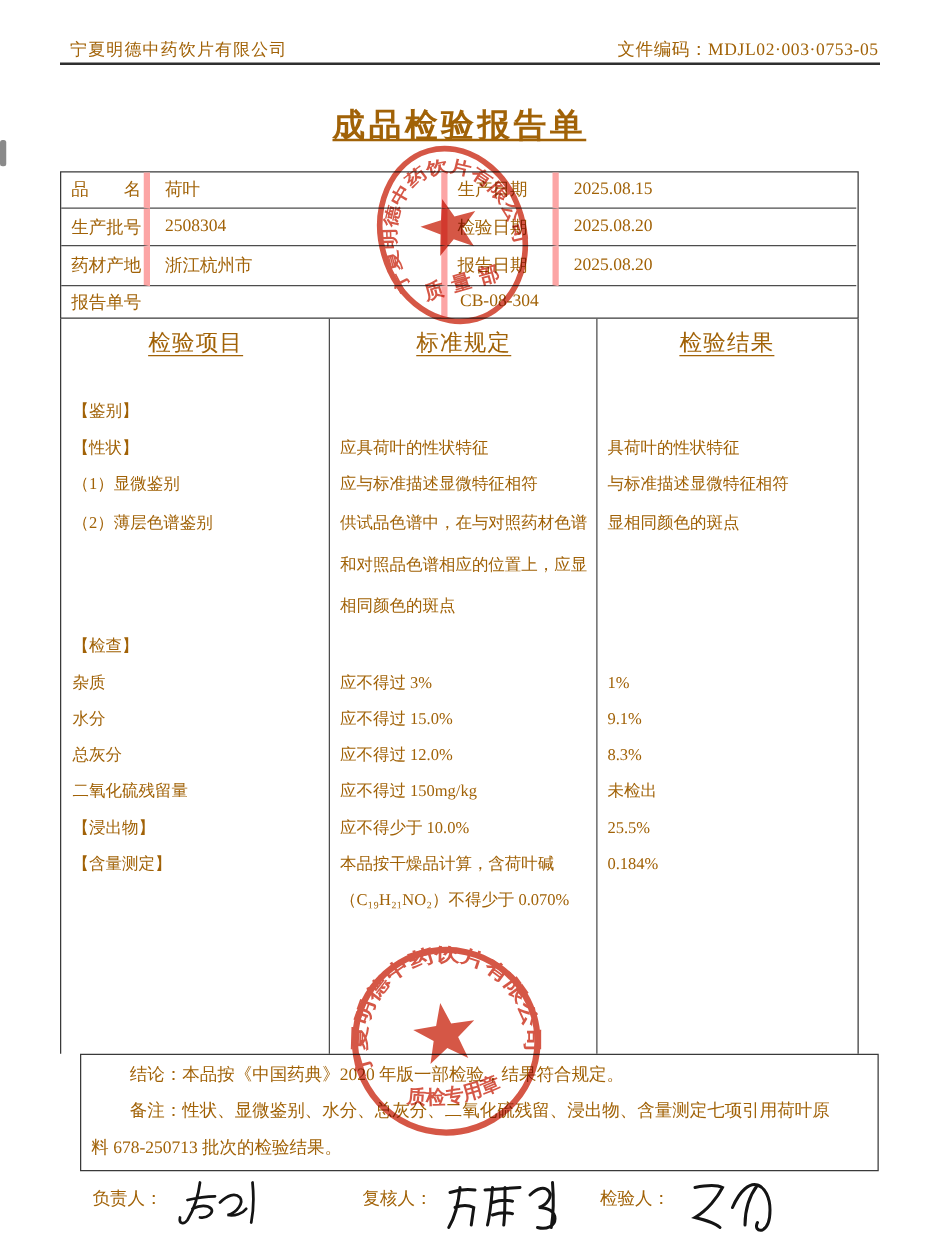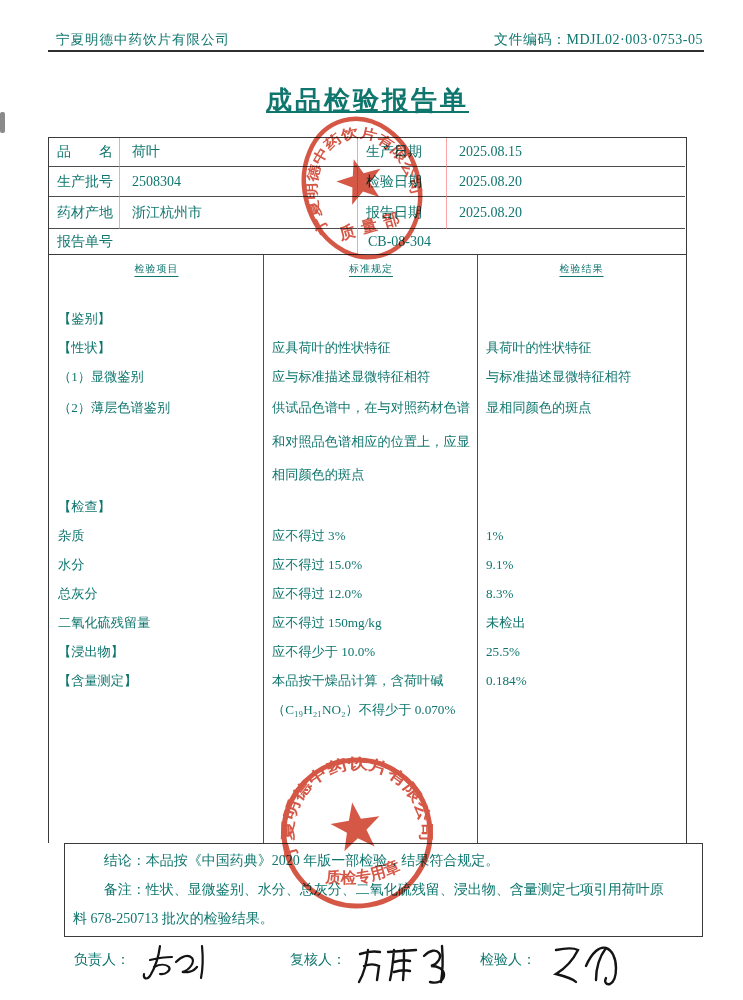--- a/index.html
+++ b/index.html
@@ -1,44 +1,44 @@
 <!DOCTYPE html>
 <html><head>
 <meta charset="utf-8">
 <style>
   html,body{margin:0;padding:0;background:#ffffff;}
   .page{position:relative;width:743px;height:1000px;background:#ffffff;overflow:hidden;
-        font-family:"Liberation Serif","DejaVu Serif",serif;color:#0f766e;}
+        font-family:"Liberation Serif","DejaVu Serif",serif;color:#a16207;}
   
   .hdr-company{position:absolute;left:56px;top:31px;font-size:13.5px;letter-spacing:1px;}
   .hdr-code{position:absolute;right:40px;top:31px;font-size:14px;letter-spacing:.5px;}
   .hdr-rule{position:absolute;left:48px;top:50px;width:656px;height:2px;background:#2f2f2f;}
   .smudge{position:absolute;left:0;top:112px;width:5px;height:21px;background:#8a8a8a;border-radius:2px;}
   
   .title{position:absolute;left:0;top:83px;width:735px;text-align:center;
          font-size:26px;font-weight:bold;letter-spacing:3px;text-decoration:underline;}
   
   .info-table{position:absolute;left:48px;top:137px;width:639px;height:118px;box-sizing:border-box;
               border:1.6px solid #3a3a3a;display:grid;
               grid-template-columns:71px 238px 89px 238px;
               grid-template-rows:29px 30px 32px 25px;font-size:14px;}
   .itc{display:flex;align-items:center;padding-left:8px;box-sizing:border-box;
-       border-right:1px solid #fca5a5;border-bottom:1px solid #4d4d4d;white-space:nowrap;}
+       border-right:5px solid #fca5a5;border-bottom:1px solid #4d4d4d;white-space:nowrap;}
   .itc.val{padding-left:12px;}
   .itc.last{border-right:none;}
   .itc.nob{border-bottom:none;}
   .wide-label{letter-spacing:7px;}
   .span2a{grid-column:1/3;}
   .span2b{grid-column:3/5;padding-left:10px;}
   
   .main-table{position:absolute;left:48px;top:255px;width:639px;height:588px;box-sizing:border-box;
               border-left:1.6px solid #3a3a3a;border-right:1.6px solid #3a3a3a;font-size:13.2px;}
   .vdiv{position:absolute;top:0;width:1px;height:588px;background:#4d4d4d;}
   .vdiv1{left:214px;}.vdiv2{left:428px;}
-  .mhead{display:grid;grid-template-columns:215px 214px 207px;padding-top:7px;font-size:10px;}
+  .mhead{display:grid;grid-template-columns:215px 214px 207px;padding-top:7px;font-size:18px;}
   .mhead span{justify-self:center;text-decoration:underline;text-underline-offset:4px;letter-spacing:1px;}
   .mbody{margin-top:28px;}
   .mrow{display:grid;grid-template-columns:215px 214px 207px;line-height:29px;}
   .mrow>div{white-space:pre-line;}
   .mrow .ci{padding-left:9px;}
   .mrow .cs{padding-left:8px;}
   .mrow .cr{padding-left:8px;}
   .row-tall{line-height:33.5px;}
   
   .conclusion{position:absolute;left:64px;top:843px;width:639px;height:94px;box-sizing:border-box;

